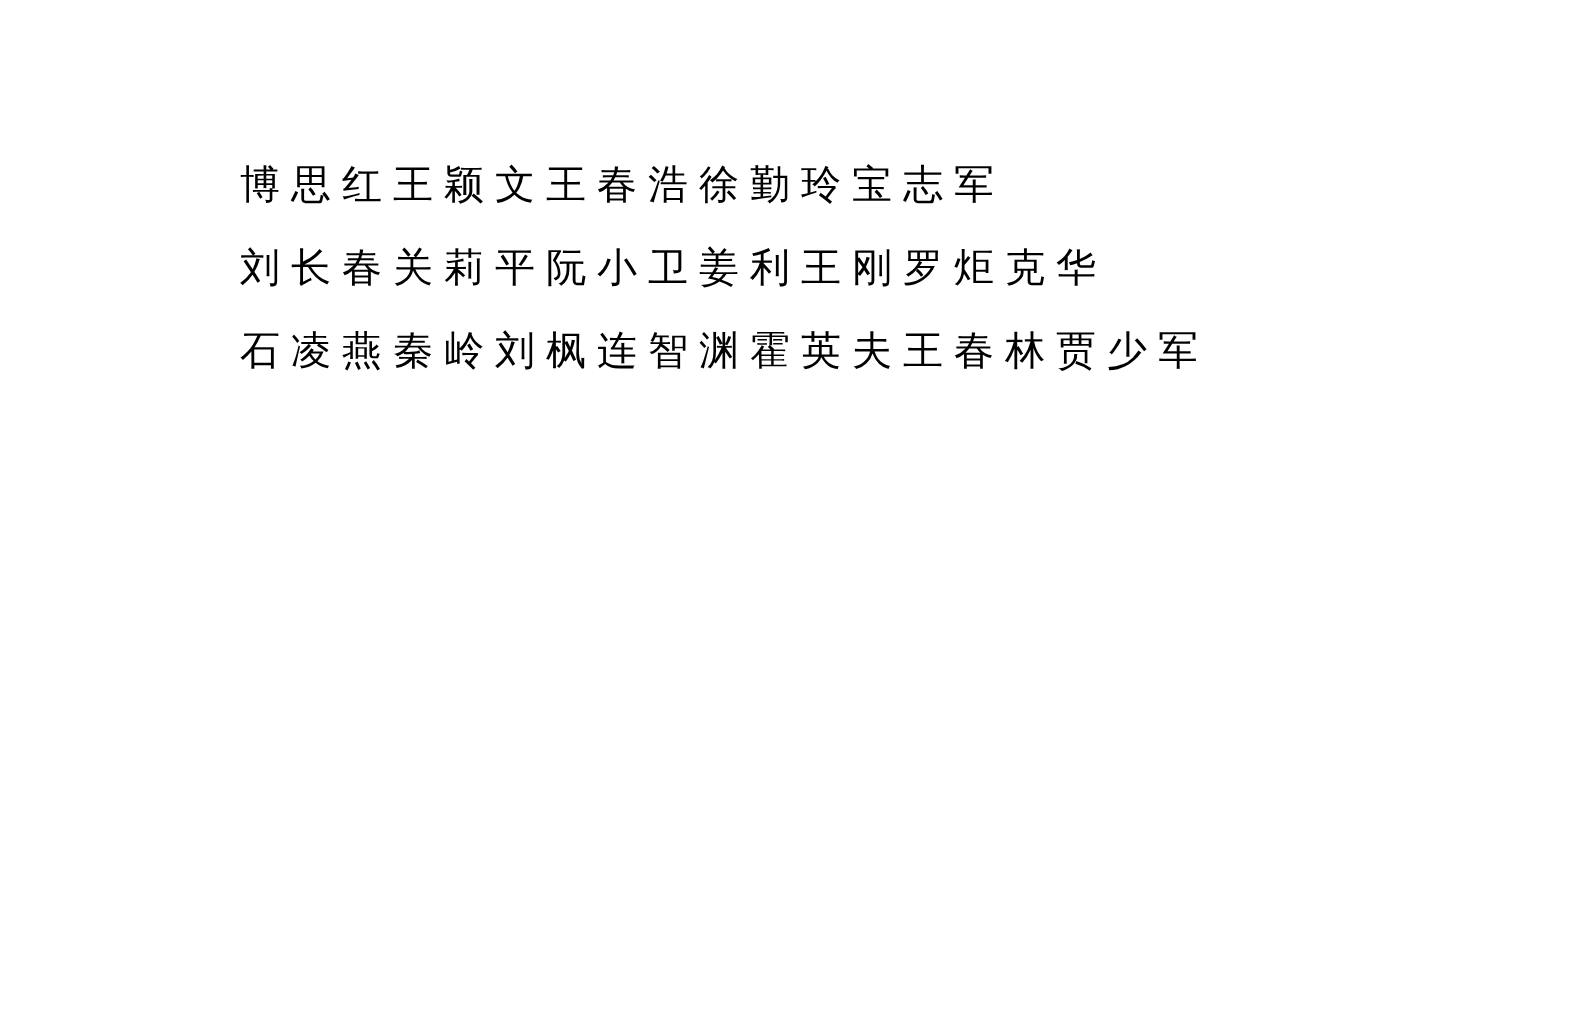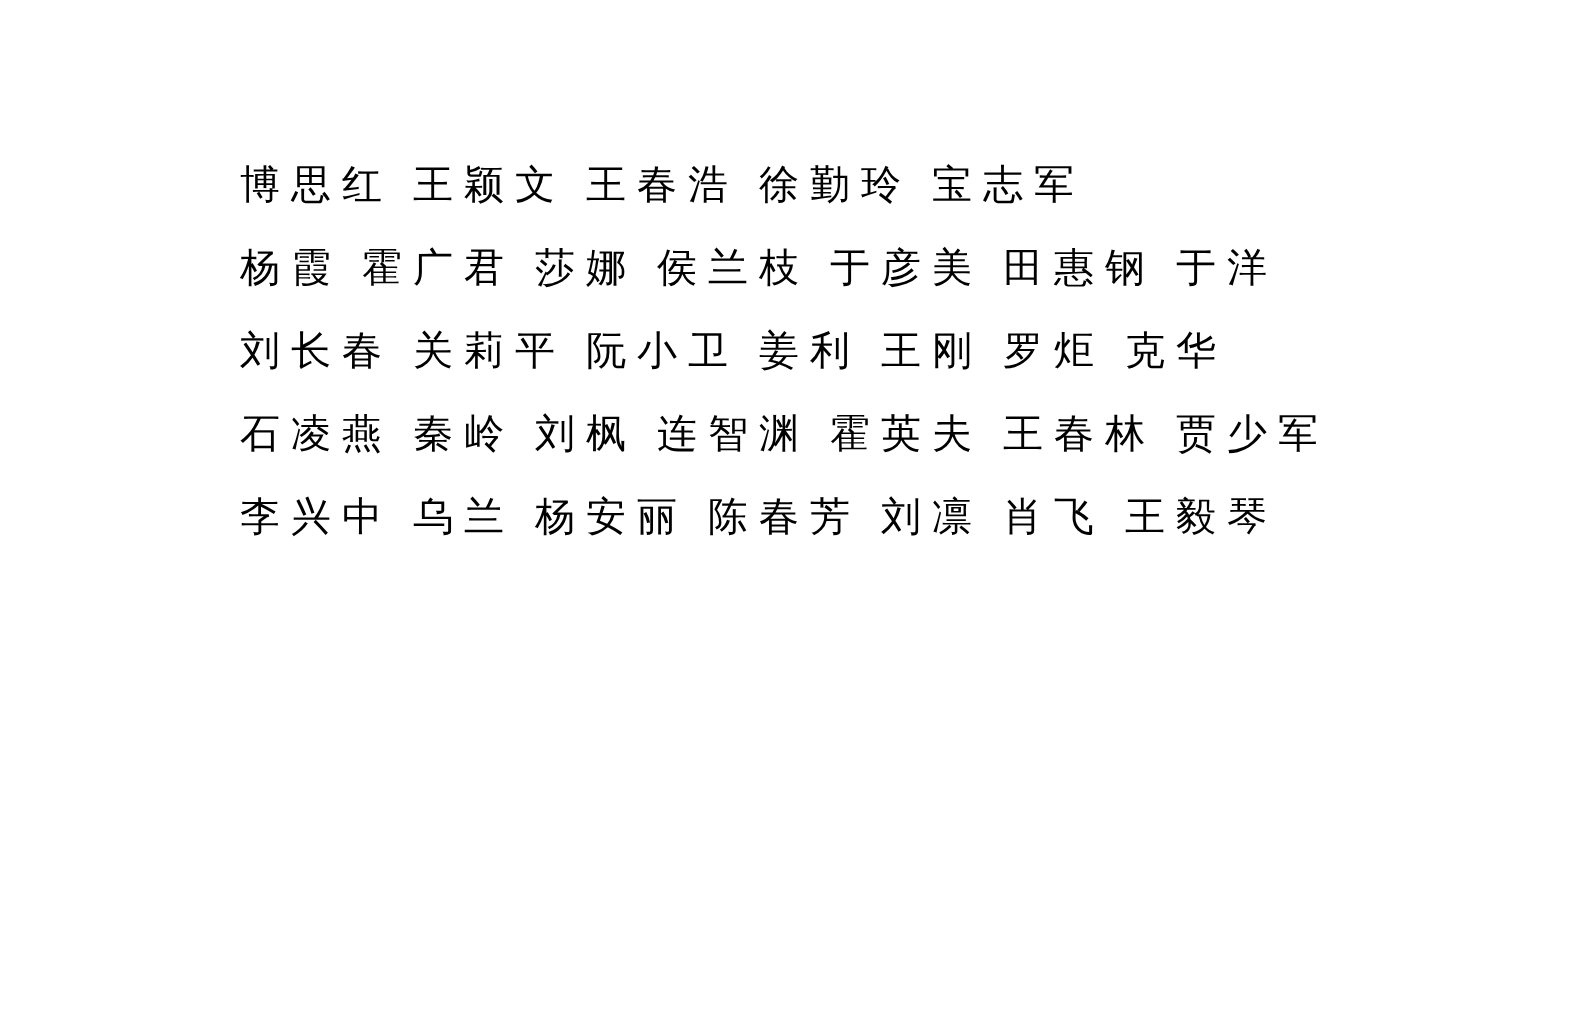--- a/index.html
+++ b/index.html
@@ -17,21 +17,20 @@
   .name-list {
     position: absolute;
     left: 240px;
     top: 143px;
     width: 1140px;
   }
   .row {
     display: flex;
     align-items: center;
     height: 83px;
-    gap: 20px;
     white-space: nowrap;
   }
   .name {
     font-family: "Liberation Serif", "DejaVu Serif", serif;
     font-size: 40px;
     font-weight: 400;
     color: #000000;
     letter-spacing: 11px;
     line-height: 1;
   }
@@ -42,49 +41,31 @@
 <div class="page">
   <div class="name-list">
       <div class="row">
         <span class="name">博思红</span>
         <span class="name">王颖文</span>
         <span class="name">王春浩</span>
         <span class="name">徐勤玲</span>
         <span class="name">宝志军</span>
       </div>
       <div class="row">
-        <span class="name">杨霞</span>
-        <span class="name">霍广君</span>
-        <span class="name">莎娜</span>
-        <span class="name">侯兰枝</span>
-        <span class="name">于彦美</span>
-        <span class="name">田惠钢</span>
-        <span class="name">于洋</span>
-      </div>
-      <div class="row">
         <span class="name">刘长春</span>
         <span class="name">关莉平</span>
         <span class="name">阮小卫</span>
         <span class="name">姜利</span>
         <span class="name">王刚</span>
         <span class="name">罗炬</span>
         <span class="name">克华</span>
       </div>
       <div class="row">
         <span class="name">石凌燕</span>
         <span class="name">秦岭</span>
         <span class="name">刘枫</span>
         <span class="name">连智渊</span>
         <span class="name">霍英夫</span>
         <span class="name">王春林</span>
         <span class="name">贾少军</span>
       </div>
-      <div class="row">
-        <span class="name">李兴中</span>
-        <span class="name">乌兰</span>
-        <span class="name">杨安丽</span>
-        <span class="name">陈春芳</span>
-        <span class="name">刘凛</span>
-        <span class="name">肖飞</span>
-        <span class="name">王毅琴</span>
-      </div>
     </div>
 </div>
 
 </body></html>

